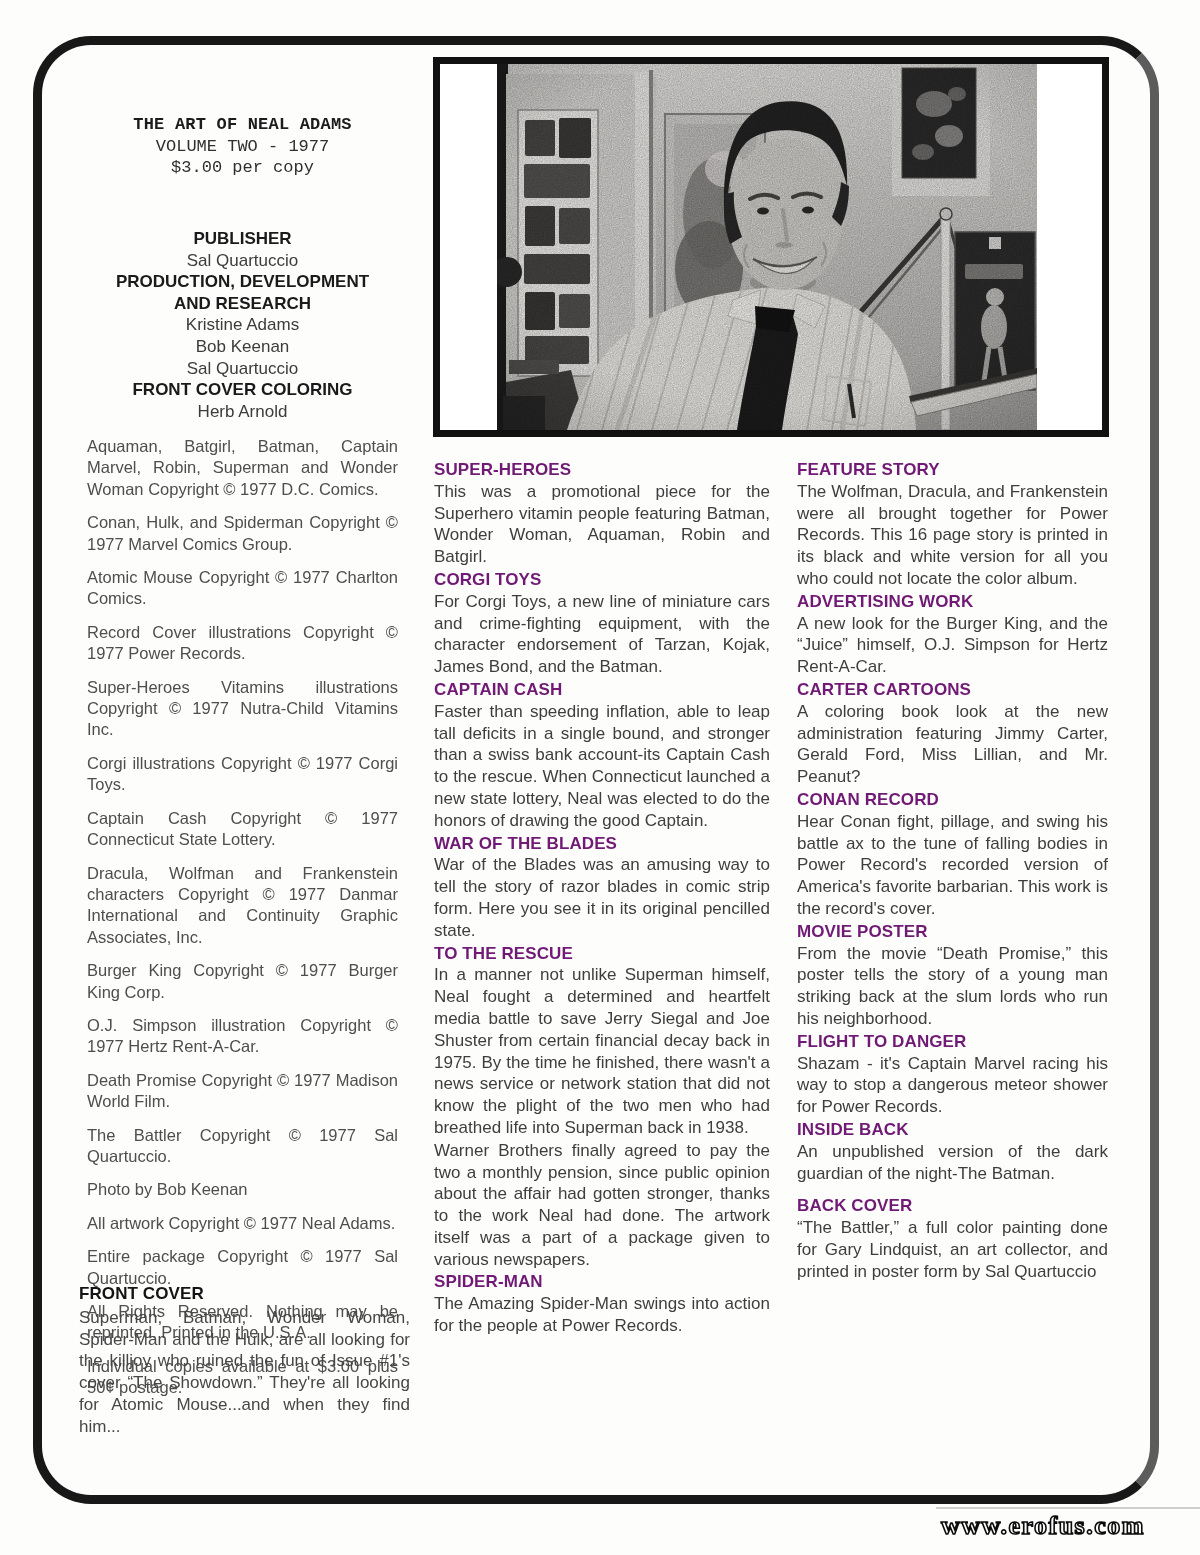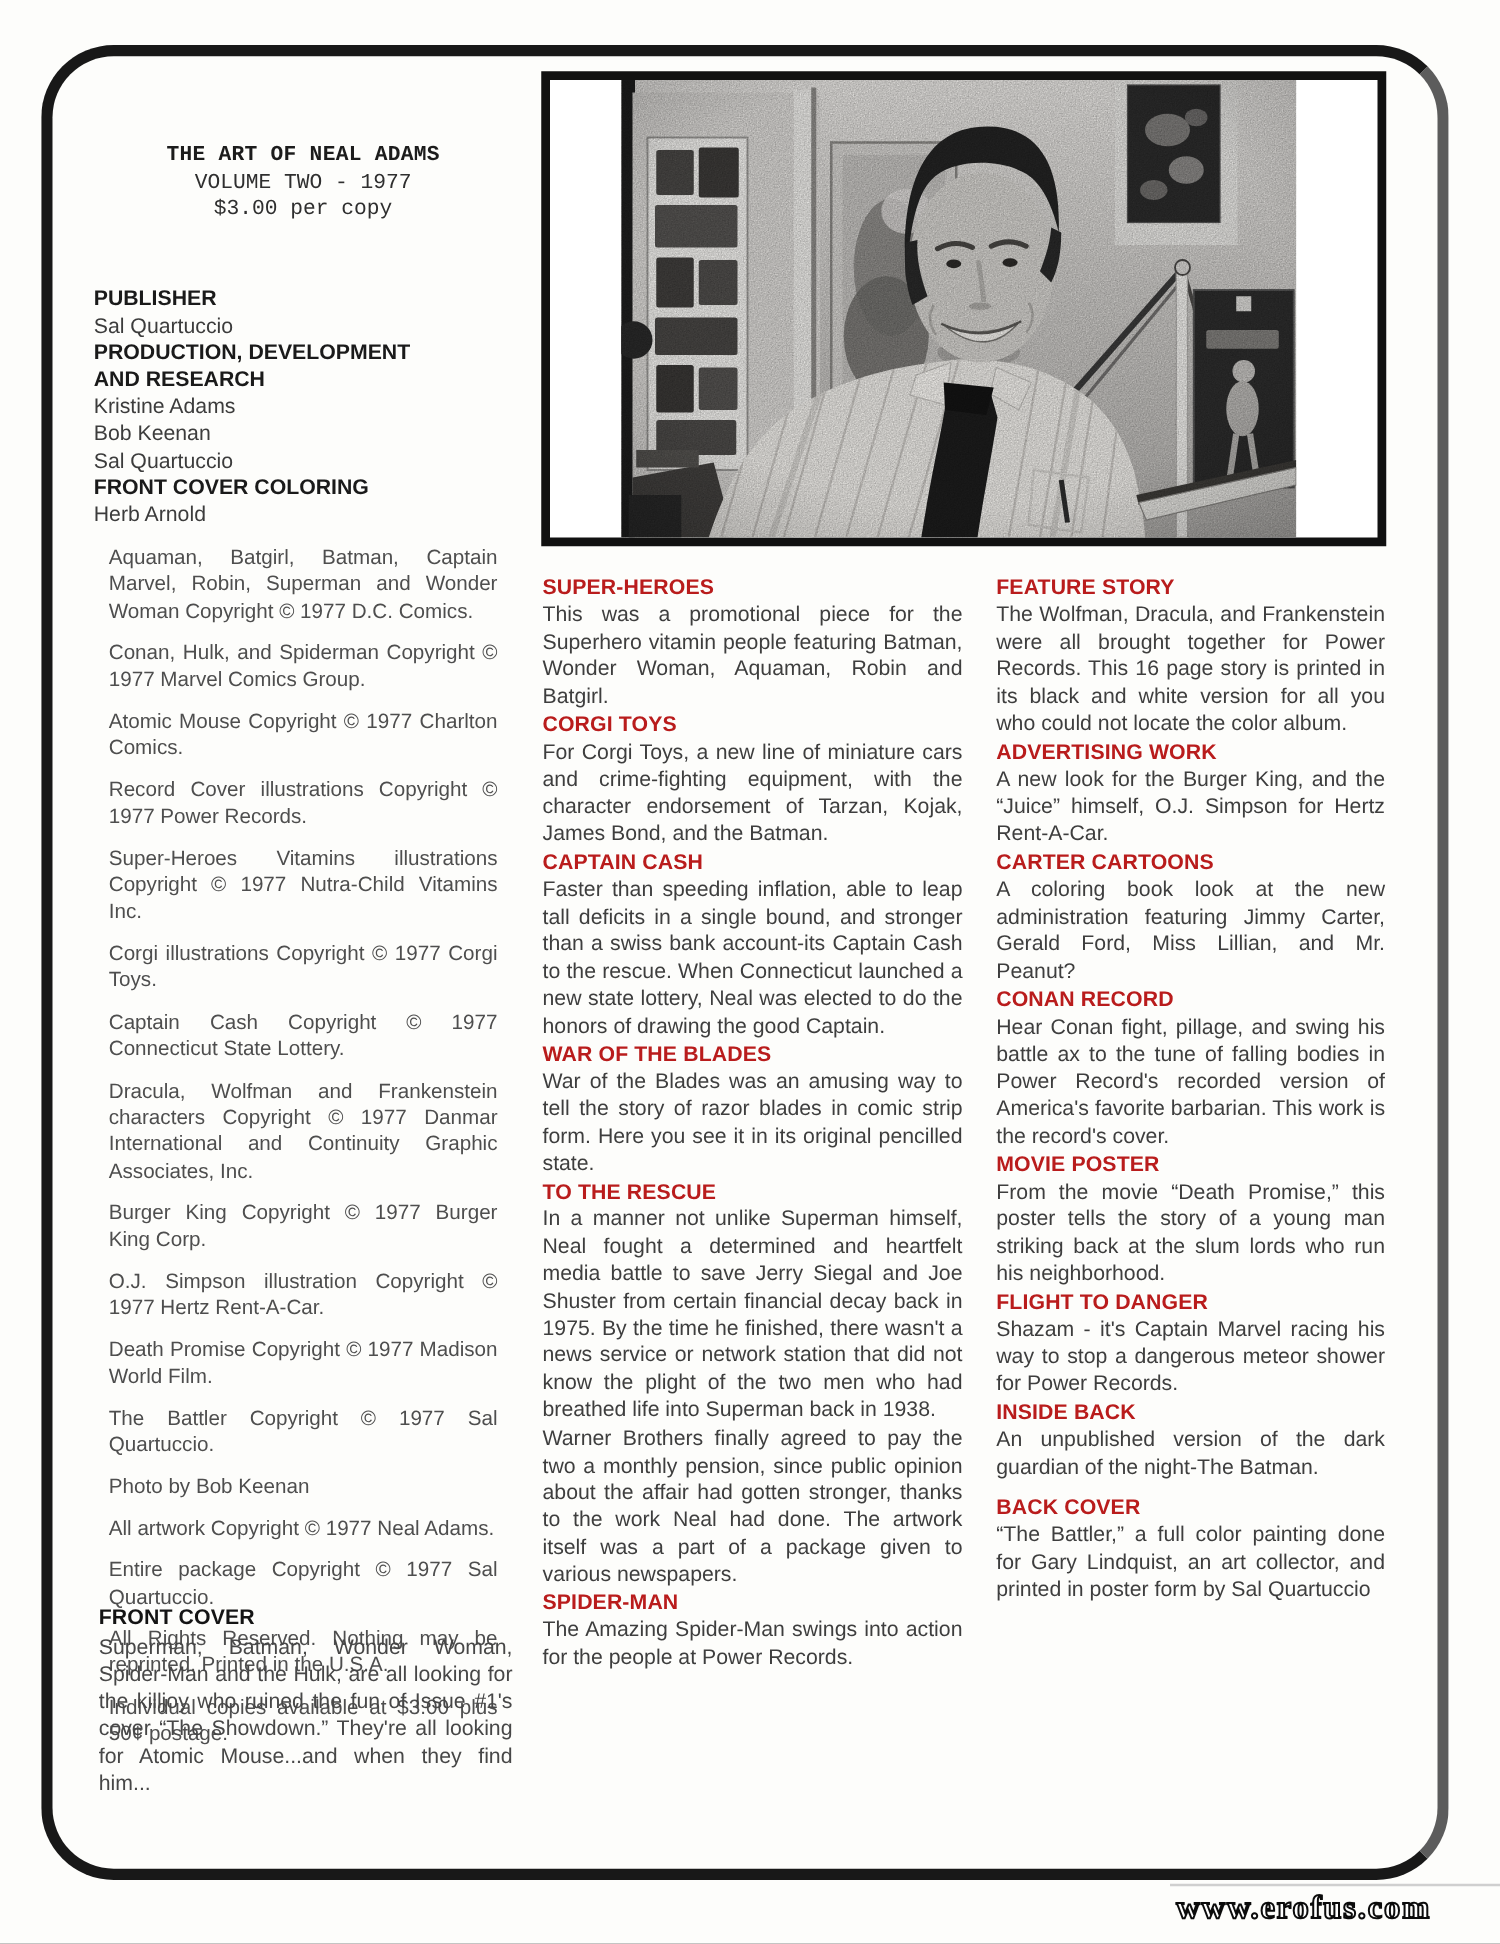--- a/index.html
+++ b/index.html
@@ -14,21 +14,21 @@
     border-right-color:#5c5c5c;
   }
   
   .head-block{
     position:absolute;left:75px;top:114px;width:335px;
     text-align:center;font-size:17px;line-height:21.5px;color:#2f2f2f;font-family:Liberation Mono, monospace;
   }
   .head-block .t{font-weight:bold;color:#1c1c1c;letter-spacing:.2px;}
   .credits{
     position:absolute;left:75px;top:228px;width:335px;
-    font-size:17px;line-height:21.6px;color:#3c3c3c;
+    text-align:center;font-size:17px;line-height:21.6px;color:#3c3c3c;
   }
   .credits .h{font-weight:bold;color:#1a1a1a;}
   .copyright{
     position:absolute;left:75px;top:424px;width:335px;
     font-size:16.5px;line-height:21.4px;color:#4e4e4e;text-align:justify;
   }
   .copyright p{margin:12px;}
   .frontcover{
     position:absolute;left:79px;top:1283px;width:331px;
     font-size:17px;line-height:21.8px;color:#474747;text-align:justify;
@@ -38,21 +38,21 @@
   
   .photo-frame{
     position:absolute;left:433px;top:57px;width:676px;height:380px;
     box-sizing:border-box;border:7px solid #111;background:#fff;
   }
   .photo-frame svg{position:absolute;left:57px;top:0;width:540px;height:366px;display:block;}
   
   .col{font-size:17px;line-height:21.8px;color:#3e3e3e;text-align:justify;}
   .col-mid{position:absolute;left:434px;top:459px;width:336px;}
   .col-right{position:absolute;left:797px;top:459px;width:311px;}
-  .sec h3{font-size:17px;font-weight:bold;color:#b91c1c;margin:0;letter-spacing:.1px;text-align:left;}
+  .sec h3{font-size:17px;font-weight:bold;color:#701a75;margin:0;letter-spacing:.1px;text-align:left;}
   .sec p{margin:0 0 1px 0;}
   .gap-top{margin-top:11px;}
   
   .wm-line{position:absolute;left:936px;top:1507px;width:264px;height:2px;background:#cfcfcf;}
   .watermark{
     position:absolute;left:941px;top:1511px;
     font-family:"Liberation Serif",serif;font-weight:bold;font-size:26px;
     letter-spacing:1.5px;color:#ffffff;
     -webkit-text-stroke:1.6px #0b0b0b;
     text-shadow:0 0 1px #1a1a1a;

